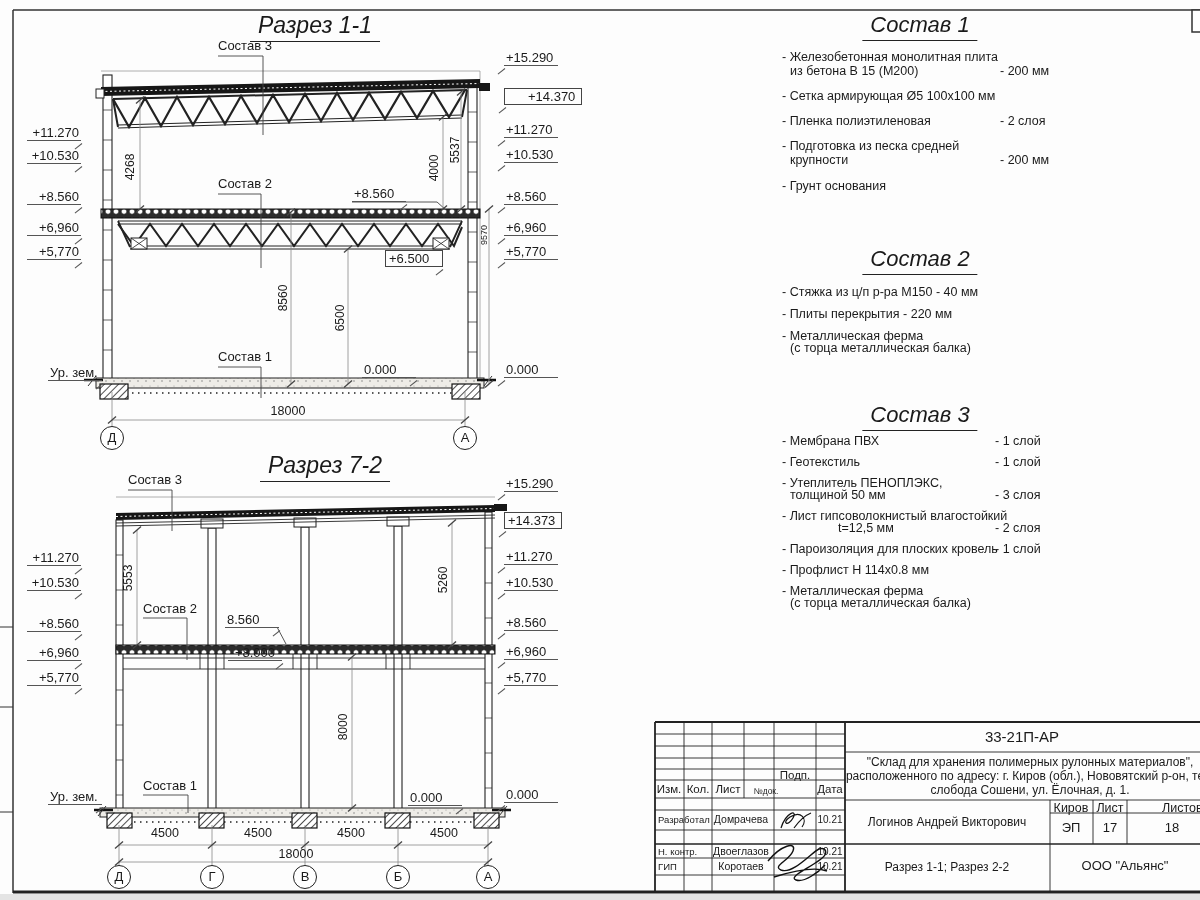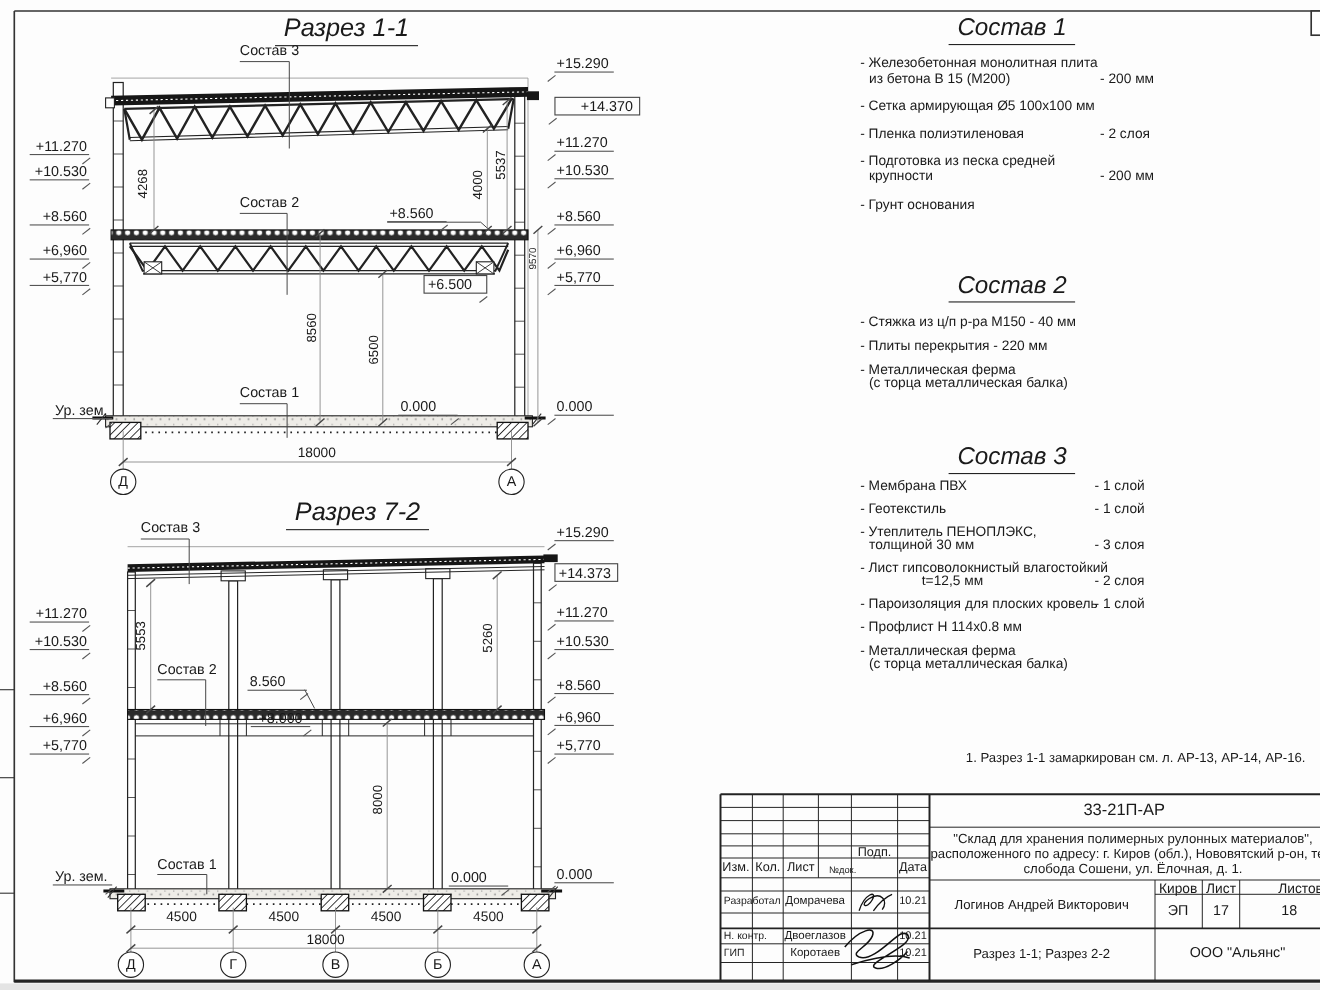--- a/index.html
+++ b/index.html
@@ -291,32 +291,31 @@
 <div class="t item" style="left:782px;top:307px;">- Плиты перекрытия - 220 мм</div>
 <div class="t item" style="left:782px;top:329px;">- Металлическая ферма</div>
 <div class="t item" style="left:790px;top:341px;">(с торца металлическая балка)</div>
 
 <div class="t stitle" style="left:920px;top:402px;">Состав 3</div>
 <div class="t item" style="left:782px;top:434px;">- Мембрана ПВХ</div>
 <div class="t item" style="left:995px;top:434px;">- 1 слой</div>
 <div class="t item" style="left:782px;top:455px;">- Геотекстиль</div>
 <div class="t item" style="left:995px;top:455px;">- 1 слой</div>
 <div class="t item" style="left:782px;top:476px;">- Утеплитель ПЕНОПЛЭКС,</div>
-<div class="t item" style="left:790px;top:488px;">толщиной 30 мм</div>
+<div class="t item" style="left:790px;top:488px;">толщиной 50 мм</div>
 <div class="t item" style="left:995px;top:488px;">- 3 слоя</div>
 <div class="t item" style="left:782px;top:509px;">- Лист гипсоволокнистый влагостойкий</div>
 <div class="t item" style="left:793px;top:521px;margin-left:45px;">t=12,5 мм</div>
 <div class="t item" style="left:995px;top:521px;">- 2 слоя</div>
 <div class="t item" style="left:782px;top:542px;">- Пароизоляция для плоских кровель</div>
 <div class="t item" style="left:995px;top:542px;">- 1 слой</div>
 <div class="t item" style="left:782px;top:563px;">- Профлист Н 114х0.8 мм</div>
 <div class="t item" style="left:782px;top:584px;">- Металлическая ферма</div>
 <div class="t item" style="left:790px;top:596px;">(с торца металлическая балка)</div>
 
-<div class="t" style="left:878px;top:682px;font-size:12px;">1. Разрез 1-1 замаркирован см. л. АР-13, АР-14, АР-16.</div>
 
 <div class="t cen" style="left:1022px;top:728px;font-size:15px;">33-21П-АР</div>
 <div class="t cen" style="left:1030px;top:755px;font-size:12px;">"Склад для хранения полимерных рулонных материалов",</div>
 <div class="t cen" style="left:1030px;top:769px;font-size:12px;">расположенного по адресу: г. Киров (обл.), Нововятский р-он, тер.</div>
 <div class="t cen" style="left:1030px;top:783px;font-size:12px;">слобода Сошени, ул. Ёлочная, д. 1.</div>
 
 <div class="t tb cen" style="left:669px;top:783px;">Изм.</div>
 <div class="t tb cen" style="left:698px;top:783px;">Кол.</div>
 <div class="t tb cen" style="left:728px;top:783px;">Лист</div>
 <div class="t cen" style="left:759px;top:786px;font-size:8.5px;padding-left:14px;">№док.</div>

